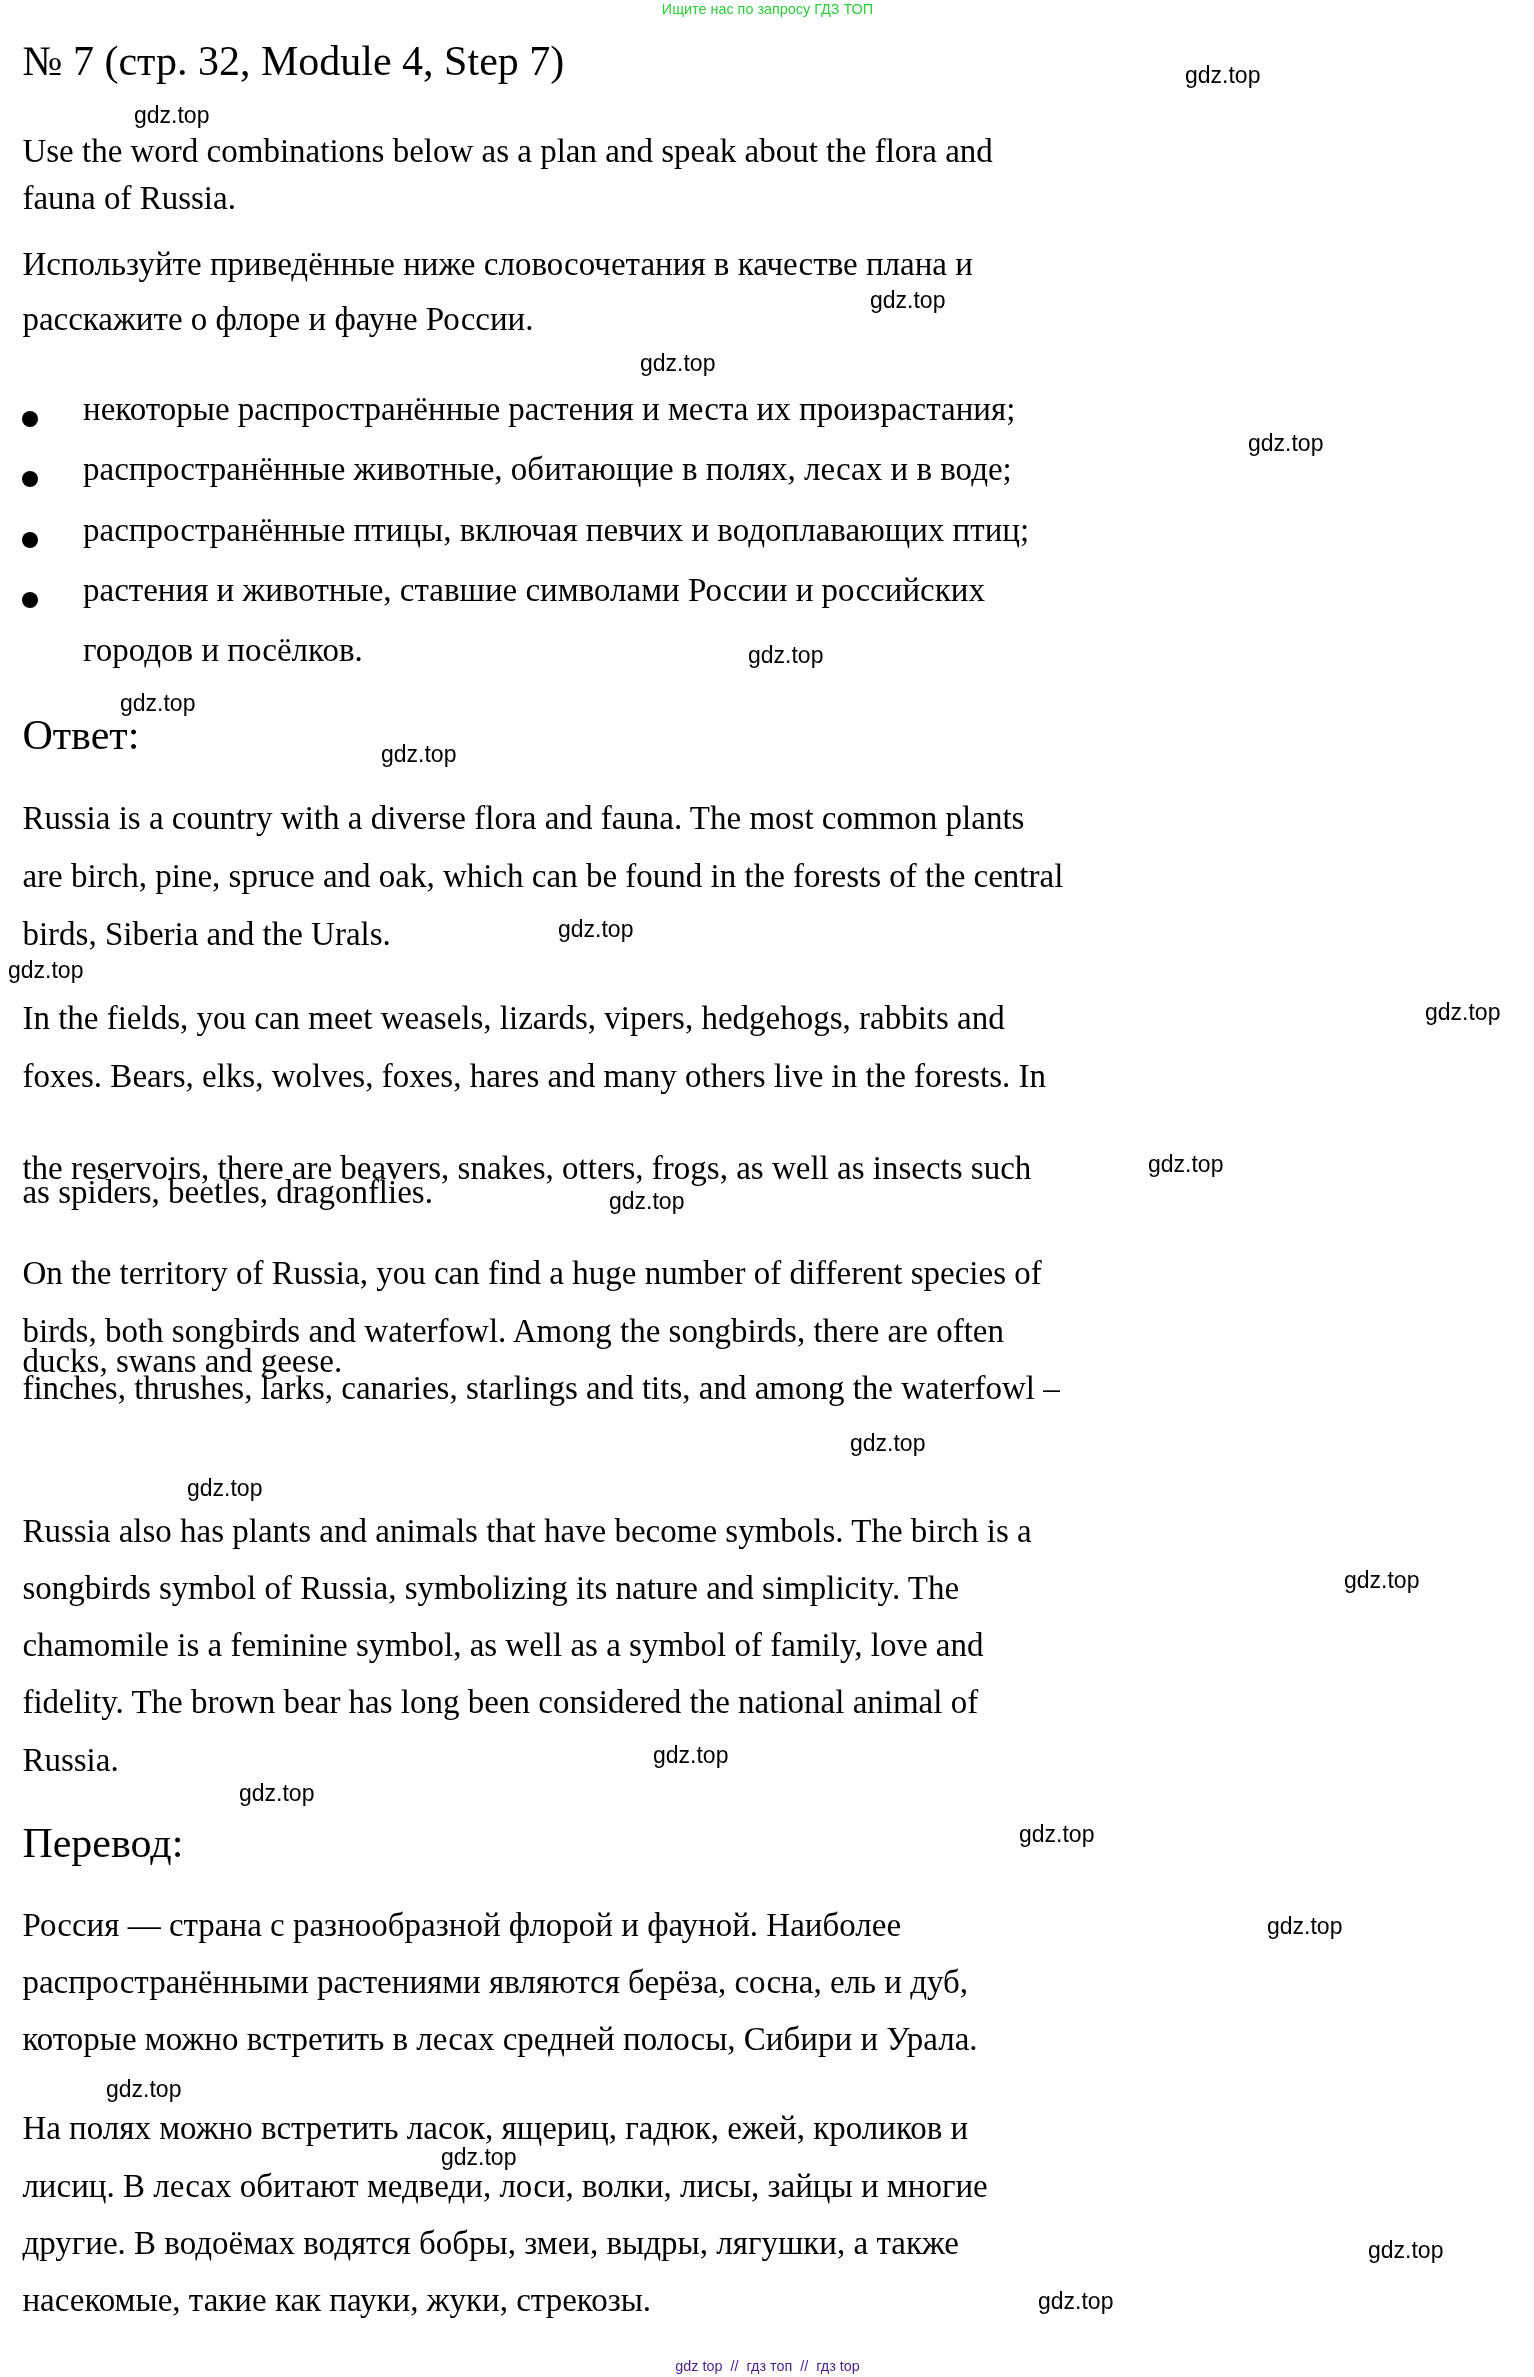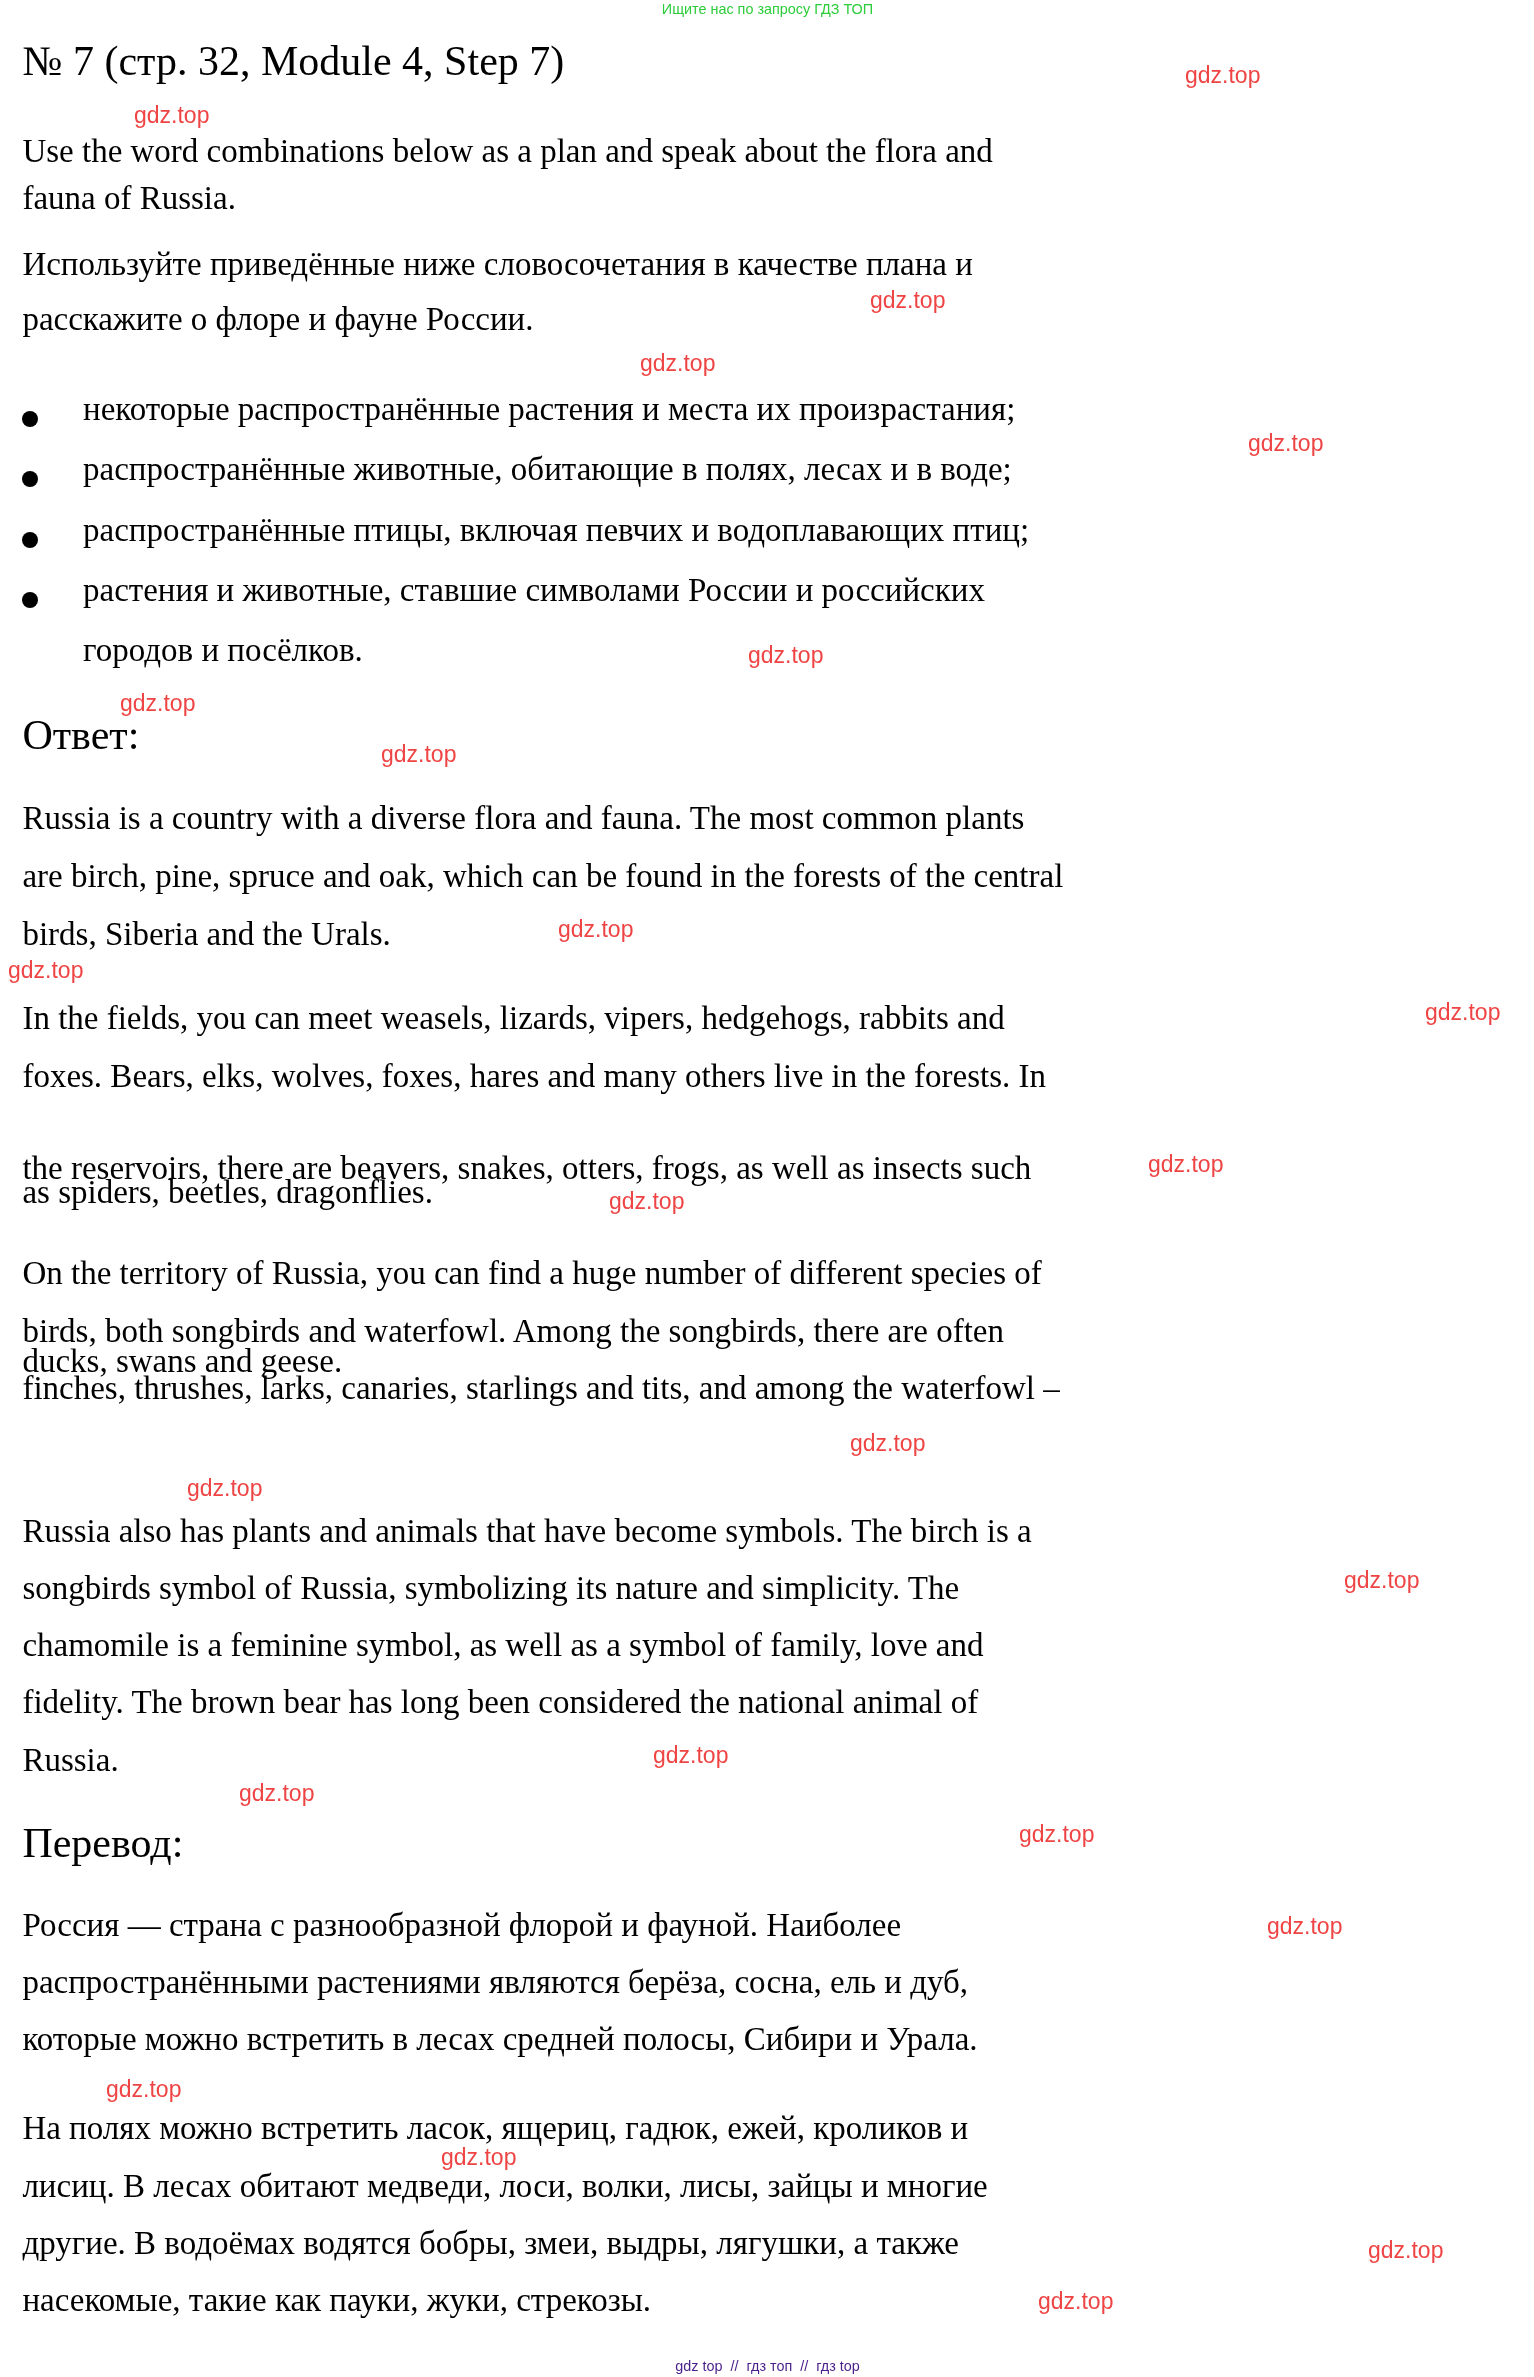--- a/index.html
+++ b/index.html
@@ -7,21 +7,21 @@
   .banner { position: absolute; left: 0; width: 1535px; top: 0.8px; text-align: center;
     font-family: "Liberation Sans", sans-serif; font-size: 14.4px; line-height: 16px; color: #2dcc3a; }
   .footer { position: absolute; left: 0; width: 1535px; top: 2358px; text-align: center;
     font-family: "Liberation Sans", sans-serif; font-size: 14.4px; line-height: 16px; color: #4a1f8c; }
   .ln { position: absolute; left: 22.4px; white-space: nowrap; color: #000;
     font-family: "Liberation Serif", serif; font-size: 33px; line-height: 45px; }
   .title { font-weight: normal; font-size: 42px; line-height: 42px; }
   .heading { font-weight: normal; font-size: 42px; line-height: 42px; }
   .bul { left: 83px; }
   .bdot { position: absolute; left: 22.4px; width: 16px; height: 16px; border-radius: 50%; background: #000; }
-  .wm { position: absolute; white-space: nowrap; color: #ef4444;
+  .wm { position: absolute; white-space: nowrap; color: #000000;
     font-family: "Liberation Sans", sans-serif; font-size: 23px; line-height: 26px; }
 </style>
 </head>
 <body>
 
 <div class="banner">Ищите нас по запросу ГДЗ ТОП</div>
 
 <div class="ln title" style="top:40px">№ 7 (стр. 32, Module 4, Step 7)</div>
 
 <div class="ln" style="top:129px">Use the word combinations below as a plan and speak about the flora and</div>

